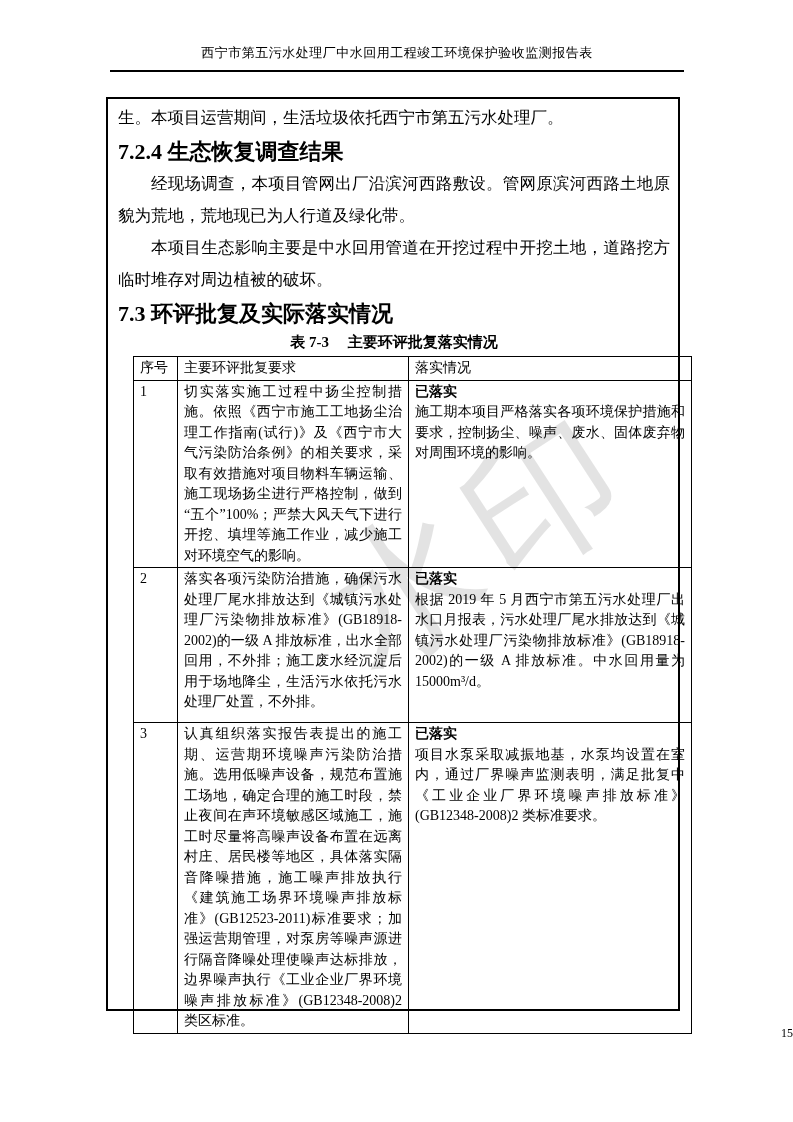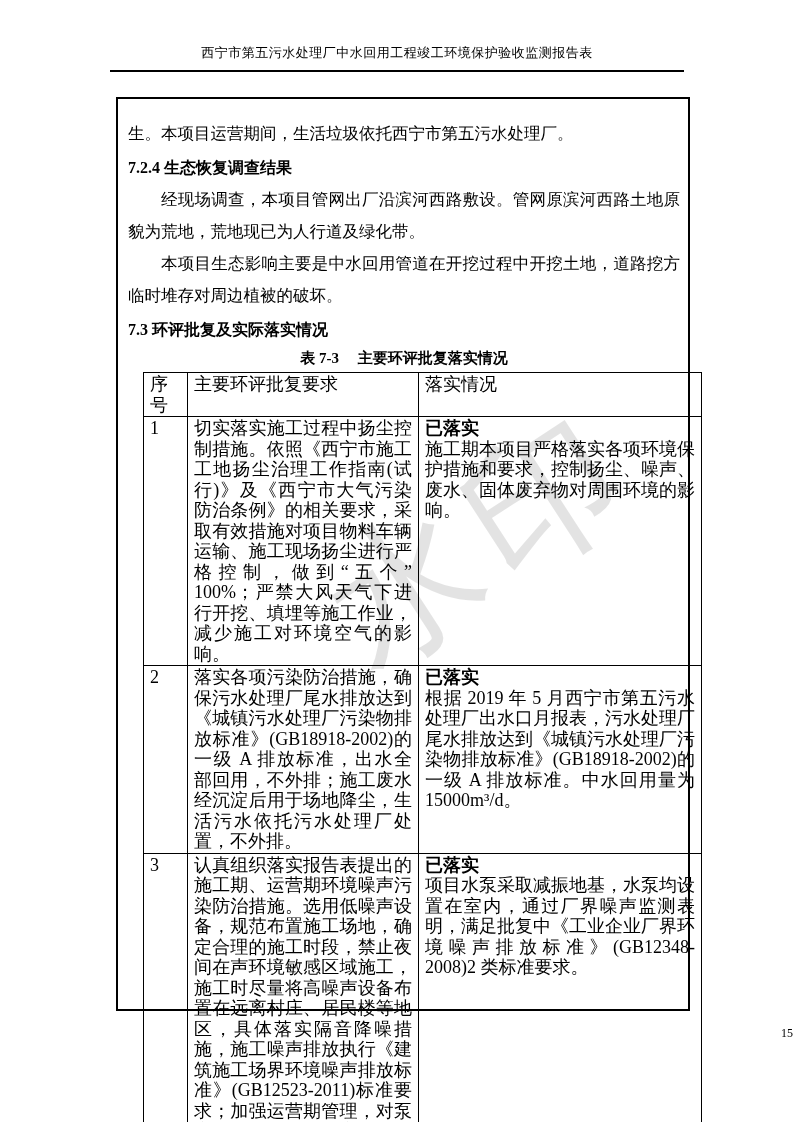--- a/index.html
+++ b/index.html
@@ -25,52 +25,52 @@
     display:flex;align-items:center;justify-content:center;
     transform:rotate(-33deg);
     font-size:150px;letter-spacing:14px;line-height:1;
     color:rgba(0,0,0,0.11);
     white-space:nowrap;
     pointer-events:none;
     z-index:0;
   }
   
   .content-box{
-    position:absolute;left:116px;top:97px;width:574px;height:914px;
+    position:absolute;left:106px;top:97px;width:574px;height:914px;
     border:2px solid #000;
     box-sizing:border-box;
-    padding:19px 8px 0 10px;
+    padding:3px 8px 0 10px;
     z-index:1;
   }
   .para{
     margin:0;
     font-size:16.5px;line-height:32px;
     text-align:justify;
   }
   .para.indent{text-indent:2em;}
   .sec-heading{
     margin:4px 0 2px 0;
-    font-size:16px;font-weight:bold;line-height:28px;
+    font-size:22px;font-weight:bold;line-height:28px;
   }
   .table-caption{
     margin:1px 0 2px 0;
     text-align:center;
     font-size:15px;font-weight:bold;line-height:24px;
   }
   table.approval{
     border-collapse:collapse;
     table-layout:fixed;
     width:558px;
     margin-left:15px;
   }
   table.approval th,
   table.approval td{
     border:1px solid #000;
     vertical-align:top;
-    font-size:18px;line-height:20.5px;
+    font-size:14px;line-height:20.5px;
     padding:1px 6px;
     box-sizing:border-box;
     overflow:hidden;
   }
   table.approval th{
     font-weight:normal;
     text-align:left;
     height:22px;
   }
   td.c1{text-align:left;}

